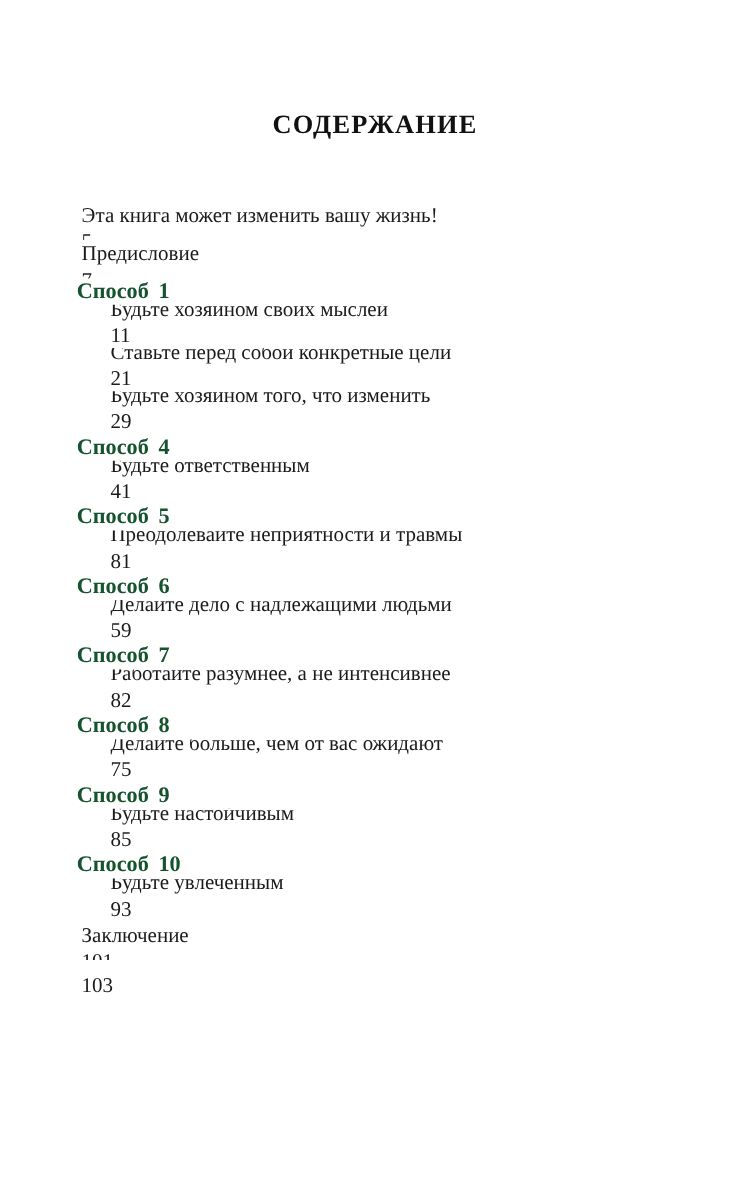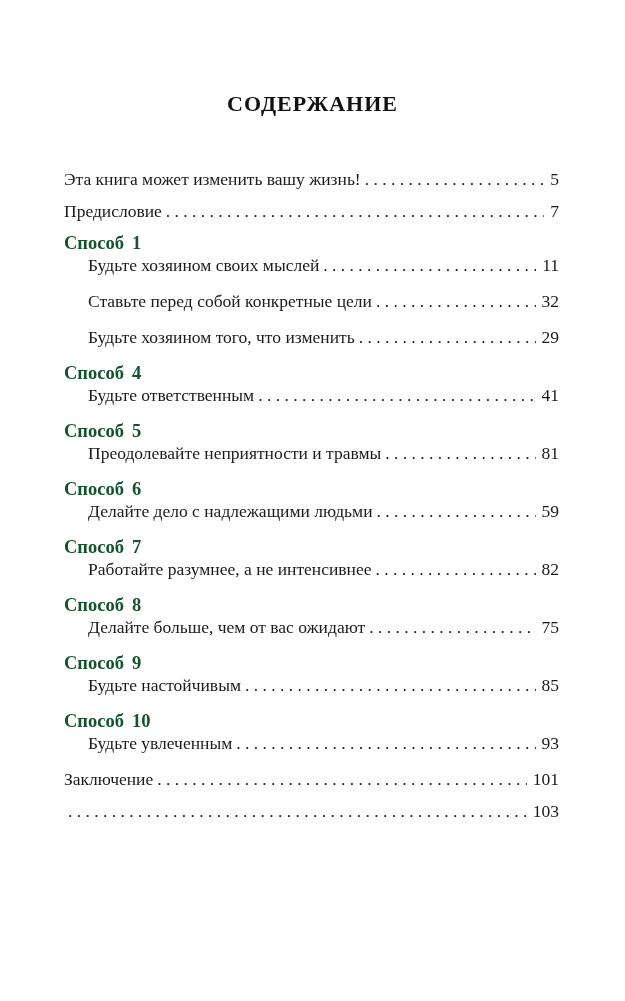--- a/index.html
+++ b/index.html
@@ -39,23 +39,24 @@
       top: 168px;
     }
     .row {
       display: flex;
       align-items: baseline;
       font-size: 17.5px;
       line-height: 22px;
       white-space: nowrap;
       overflow: hidden;
       color: #1a1a1a;
+      flex-direction: column;
     }
     .row.top { height: 32px; }
-    .row.sub { height: 36px; padding-left: 24px; }
+    .row.sub { height: 36px; padding-left: 24px; justify-content: flex-end; }
     .row .label { flex: 0 0 auto; }
     .row .leader {
       flex: 1 1 auto;
       overflow: hidden;
       margin: 0 6px 0 4px;
       letter-spacing: 3.2px;
     }
     .row .leader::before {
       content: ". . . . . . . . . . . . . . . . . . . . . . . . . . . . . . . . . . . . . . . . . . . . . . . . . . . . . . . . . . . . . . . . . . . . . . . . . . . .";
       letter-spacing: 0;
@@ -93,21 +94,21 @@
     <div class="section-head"><span>Способ</span><span class="num">1</span></div>
     <div class="row sub">
       <span class="label">Будьте хозяином своих мыслей</span>
       <span class="leader"></span>
       <span class="page-num">11</span>
     </div>
 
     <div class="row sub">
       <span class="label">Ставьте перед собой конкретные цели</span>
       <span class="leader"></span>
-      <span class="page-num">32</span>
+      <span class="page-num">21</span>
     </div>
 
     <div class="row sub">
       <span class="label">Будьте хозяином того, что изменить</span>
       <span class="leader"></span>
       <span class="page-num">29</span>
     </div>
 
     <div class="section-head"><span>Способ</span><span class="num">4</span></div>
     <div class="row sub">

